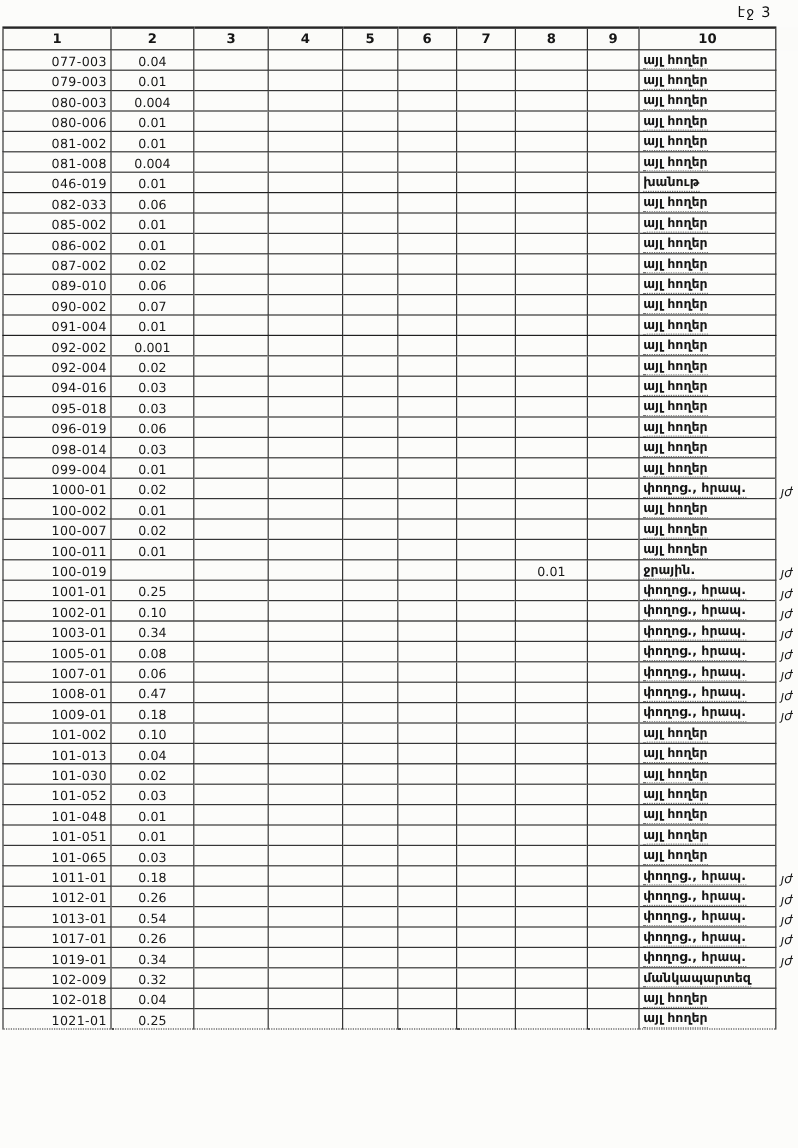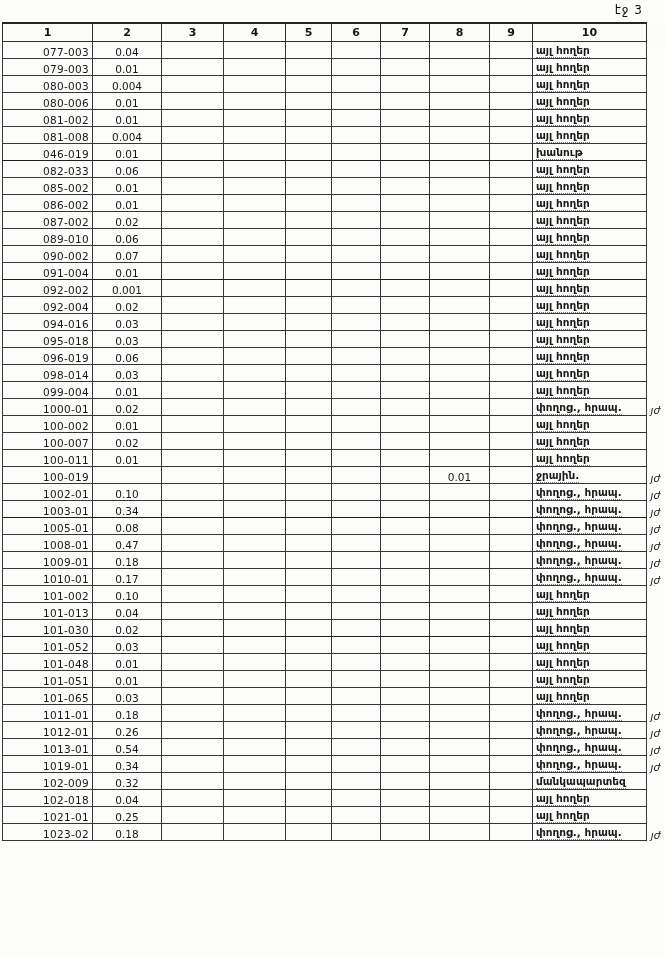--- a/index.html
+++ b/index.html
@@ -440,20 +440,33 @@
         <td></td>
         <td></td>
         <td></td>
         <td></td>
         <td class="col8-cell">0.01</td>
         <td></td>
         <td class="use-cell"><span>ջրային.</span></td>
         <td class="mark-cell">յժ</td>
       </tr>
       <tr>
+        <td class="code-cell">1001-01</td>
+        <td class="value-cell">0.25</td>
+        <td></td>
+        <td></td>
+        <td></td>
+        <td></td>
+        <td></td>
+        <td class="col8-cell"></td>
+        <td></td>
+        <td class="use-cell"><span>փողոց., հրապ.</span></td>
+        <td class="mark-cell">յժ</td>
+      </tr>
+      <tr>
         <td class="code-cell">1002-01</td>
         <td class="value-cell">0.10</td>
         <td></td>
         <td></td>
         <td></td>
         <td></td>
         <td></td>
         <td class="col8-cell"></td>
         <td></td>
         <td class="use-cell"><span>փողոց., հրապ.</span></td>
@@ -479,20 +492,33 @@
         <td></td>
         <td></td>
         <td></td>
         <td></td>
         <td class="col8-cell"></td>
         <td></td>
         <td class="use-cell"><span>փողոց., հրապ.</span></td>
         <td class="mark-cell">յժ</td>
       </tr>
       <tr>
+        <td class="code-cell">1007-01</td>
+        <td class="value-cell">0.06</td>
+        <td></td>
+        <td></td>
+        <td></td>
+        <td></td>
+        <td></td>
+        <td class="col8-cell"></td>
+        <td></td>
+        <td class="use-cell"><span>փողոց., հրապ.</span></td>
+        <td class="mark-cell">յժ</td>
+      </tr>
+      <tr>
         <td class="code-cell">1008-01</td>
         <td class="value-cell">0.47</td>
         <td></td>
         <td></td>
         <td></td>
         <td></td>
         <td></td>
         <td class="col8-cell"></td>
         <td></td>
         <td class="use-cell"><span>փողոց., հրապ.</span></td>
@@ -505,33 +531,20 @@
         <td></td>
         <td></td>
         <td></td>
         <td></td>
         <td class="col8-cell"></td>
         <td></td>
         <td class="use-cell"><span>փողոց., հրապ.</span></td>
         <td class="mark-cell">յժ</td>
       </tr>
       <tr>
-        <td class="code-cell">1010-01</td>
-        <td class="value-cell">0.17</td>
-        <td></td>
-        <td></td>
-        <td></td>
-        <td></td>
-        <td></td>
-        <td class="col8-cell"></td>
-        <td></td>
-        <td class="use-cell"><span>փողոց., հրապ.</span></td>
-        <td class="mark-cell">յժ</td>
-      </tr>
-      <tr>
         <td class="code-cell">101-002</td>
         <td class="value-cell">0.10</td>
         <td></td>
         <td></td>
         <td></td>
         <td></td>
         <td></td>
         <td class="col8-cell"></td>
         <td></td>
         <td class="use-cell"><span>այլ հողեր</span></td>
@@ -648,20 +661,33 @@
         <td></td>
         <td></td>
         <td></td>
         <td></td>
         <td class="col8-cell"></td>
         <td></td>
         <td class="use-cell"><span>փողոց., հրապ.</span></td>
         <td class="mark-cell">յժ</td>
       </tr>
       <tr>
+        <td class="code-cell">1017-01</td>
+        <td class="value-cell">0.26</td>
+        <td></td>
+        <td></td>
+        <td></td>
+        <td></td>
+        <td></td>
+        <td class="col8-cell"></td>
+        <td></td>
+        <td class="use-cell"><span>փողոց., հրապ.</span></td>
+        <td class="mark-cell">յժ</td>
+      </tr>
+      <tr>
         <td class="code-cell">1019-01</td>
         <td class="value-cell">0.34</td>
         <td></td>
         <td></td>
         <td></td>
         <td></td>
         <td></td>
         <td class="col8-cell"></td>
         <td></td>
         <td class="use-cell"><span>փողոց., հրապ.</span></td>
@@ -698,28 +724,15 @@
         <td class="value-cell">0.25</td>
         <td></td>
         <td></td>
         <td></td>
         <td></td>
         <td></td>
         <td class="col8-cell"></td>
         <td></td>
         <td class="use-cell"><span>այլ հողեր</span></td>
         <td class="mark-cell"></td>
-      </tr>
-      <tr>
-        <td class="code-cell">1023-02</td>
-        <td class="value-cell">0.18</td>
-        <td></td>
-        <td></td>
-        <td></td>
-        <td></td>
-        <td></td>
-        <td class="col8-cell"></td>
-        <td></td>
-        <td class="use-cell"><span>փողոց., հրապ.</span></td>
-        <td class="mark-cell">յժ</td>
       </tr>
     </tbody>
 </table>
 
 </body></html>

